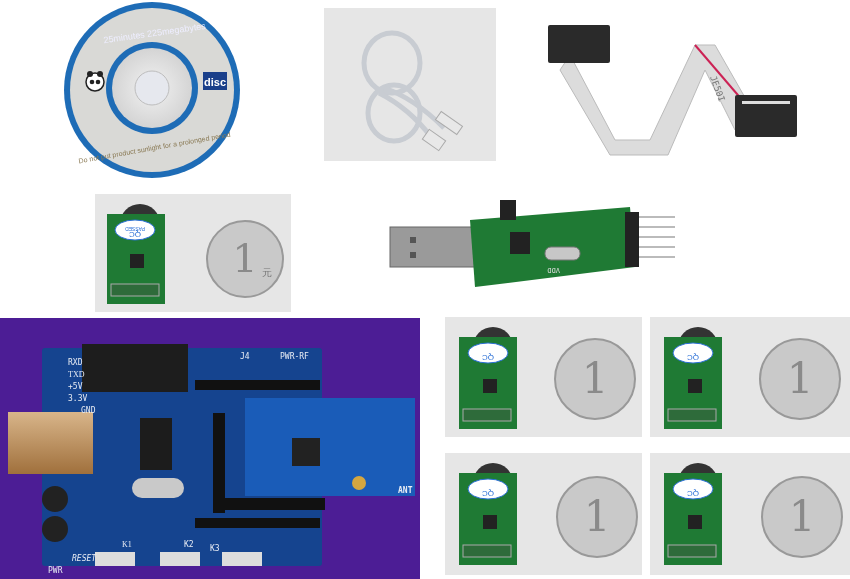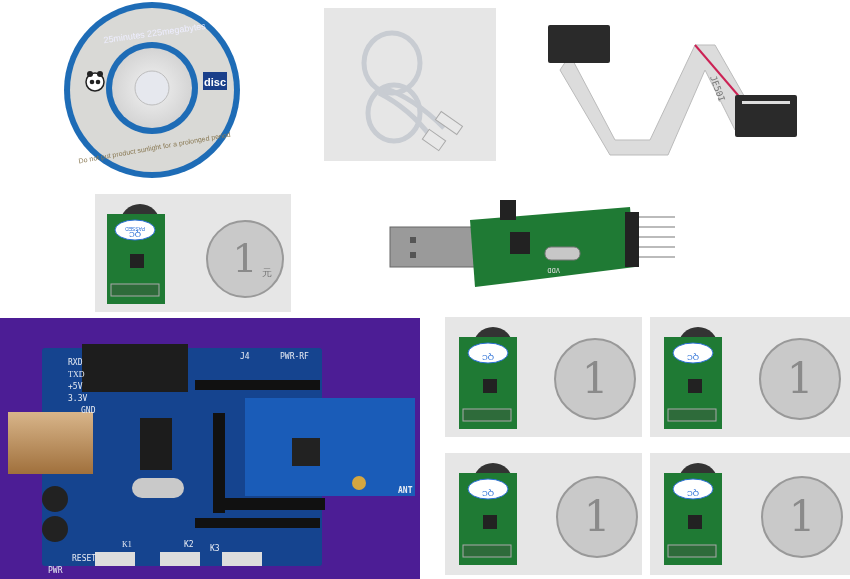--- a/index.html
+++ b/index.html
@@ -118,21 +118,21 @@
   <div style="position:absolute;left:292px;top:120px;width:28px;height:28px;background:#222;"></div>
   <div style="position:absolute;left:352px;top:158px;width:14px;height:14px;background:#d4a640;border-radius:50%;"></div>
 
   <span class="silk" style="left:68px;top:40px;">RXD</span>
   <span class="silk" style="left:68px;top:52px;font-family:Liberation Serif, serif;">TXD</span>
   <span class="silk" style="left:68px;top:64px;">+5V</span>
   <span class="silk" style="left:68px;top:76px;">3.3V</span>
   <span class="silk" style="left:68px;top:88px;margin-left:13px;">GND</span>
   <span class="silk" style="left:240px;top:34px;">J4</span>
   <span class="silk" style="left:280px;top:34px;">PWR-RF</span>
-  <span class="silk" style="left:72px;top:236px;">RESET</span>
+  <span class="silk" style="left:72px;top:236px;font-style:italic;">RESET</span>
   <span class="silk" style="left:48px;top:248px;">PWR</span>
   <span class="silk" style="left:398px;top:168px;font-weight:bold;">ANT</span>
   <span class="silk" style="left:122px;top:222px;font-family:Liberation Serif, serif;">K1</span>
   <span class="silk" style="left:184px;top:222px;">K2</span>
   <span class="silk" style="left:210px;top:226px;">K3</span>
 </div>
 
 <div class="tile bg-grey" style="left:445px;top:317px;width:197px;height:120px;">
   <svg width="197" height="120">
     <circle cx="48" cy="30" r="20" fill="#333"></circle>

